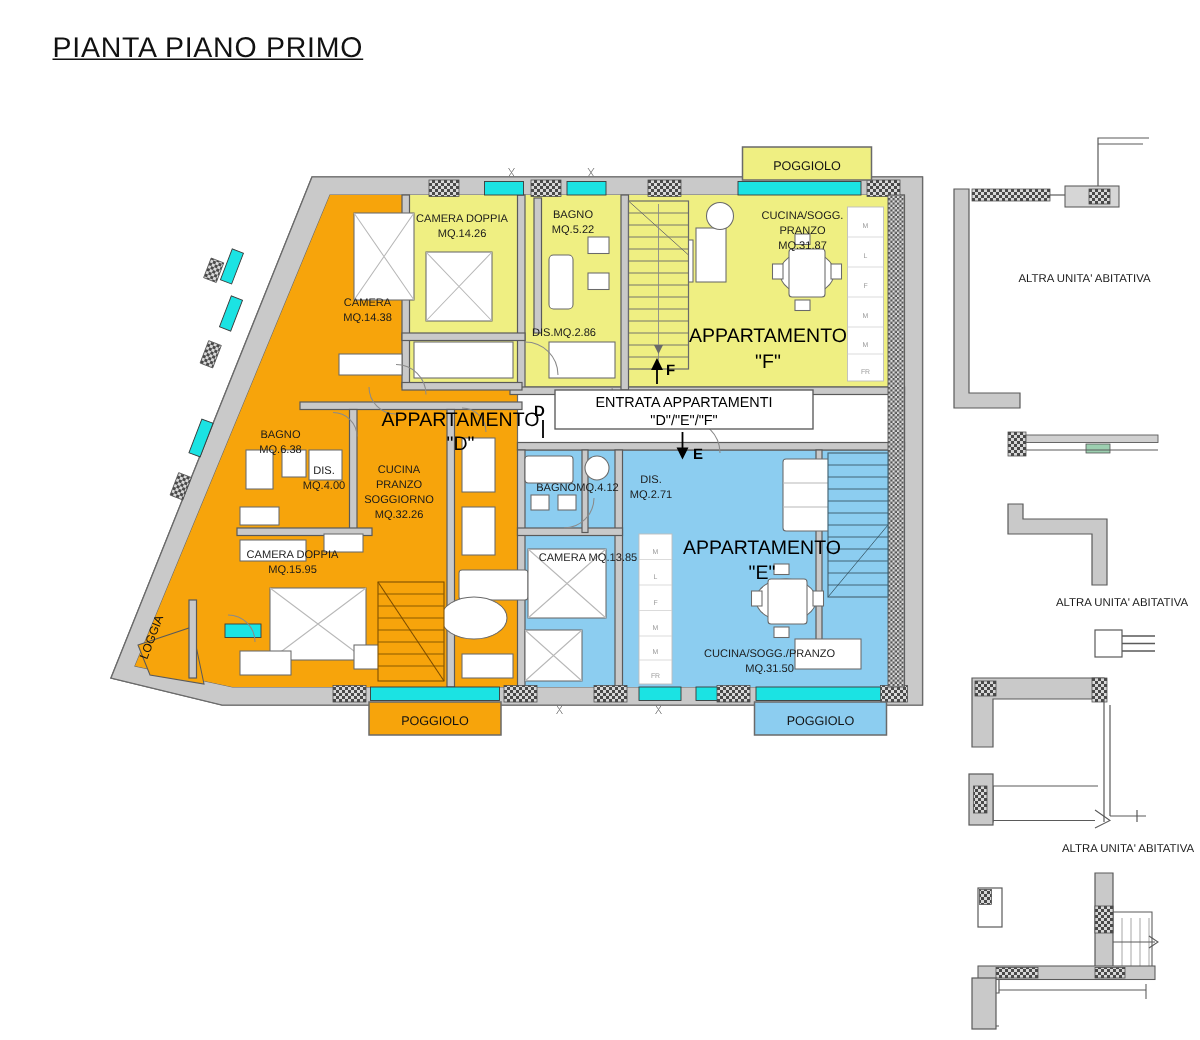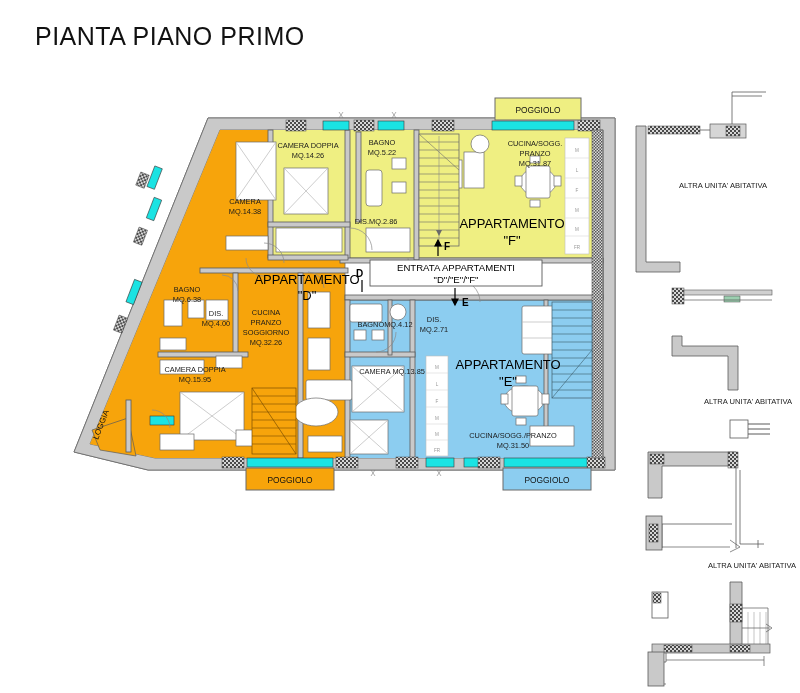--- a/index.html
+++ b/index.html
@@ -1,18 +1,18 @@
 <!DOCTYPE html>
 <html><head>
 <meta charset="utf-8">
 <style>
   html,body{margin:0;padding:0;background:#ffffff;}
   body{width:800px;height:693px;position:relative;overflow:hidden;
        font-family:"Liberation Sans","DejaVu Sans",sans-serif;color:#000;}
-  #page-title{position:absolute;left:35px;top:22px;font-size:25px;letter-spacing:.5px;color:#111;}
+  #page-title{position:absolute;left:35px;top:22px;font-size:19px;letter-spacing:.5px;color:#111;text-decoration:underline;}
   #plan-root{position:absolute;left:0;top:0;width:800px;height:693px;padding-left:40px;}
   svg{display:block;}
   .lbl{font-family:"Liberation Sans","DejaVu Sans",sans-serif;fill:#1a1a1a;}
   .rm{font-size:7.4px;text-anchor:middle;}
   .apt{font-size:13px;text-anchor:middle;fill:#000;}
   .aptq{font-size:13px;text-anchor:middle;fill:#000;}
   .bal{font-size:8.4px;text-anchor:middle;fill:#111;}
   .alt{font-size:7.6px;text-anchor:middle;fill:#1a1a1a;}
   .ent{font-size:9.6px;text-anchor:middle;fill:#000;}
   .dm{font-size:10px;fill:#000;font-weight:bold;}

